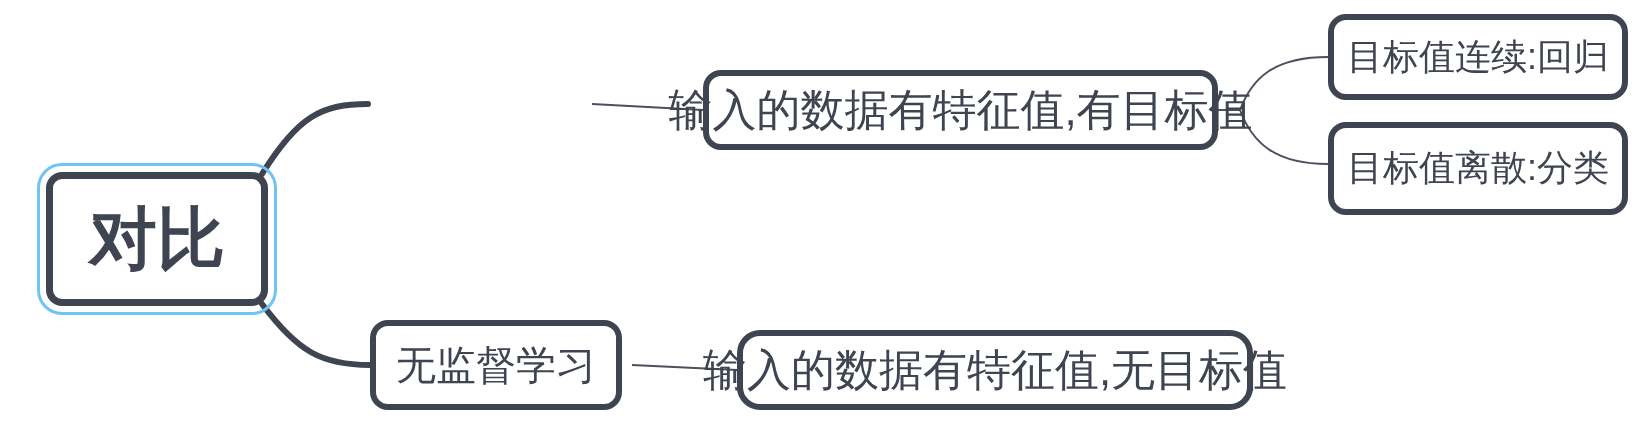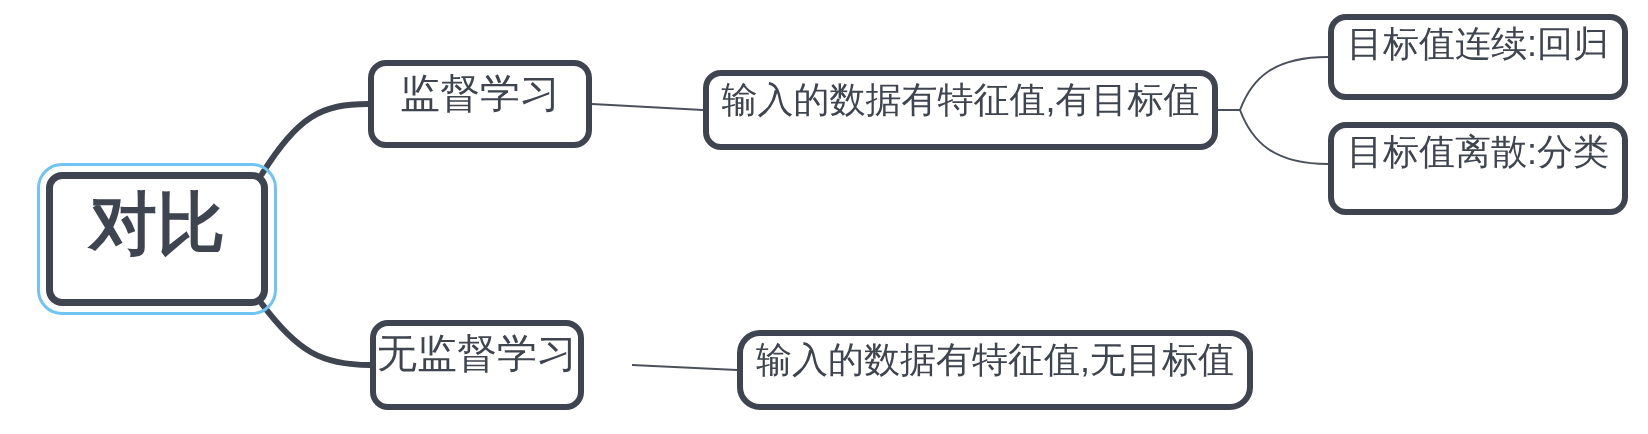--- a/index.html
+++ b/index.html
@@ -18,34 +18,34 @@
   }
   .edges{position:absolute;left:0;top:0;width:1648px;height:434px;}
   .edges path{fill:none;stroke:var(--ink);}
   .edges path.thick{stroke-width:6;stroke-linecap:round;}
   .edges path.thin{stroke:var(--thin);stroke-width:2;stroke-linecap:butt;}
   .node{
     position:absolute;box-sizing:border-box;
     background:#fff;
     border:6px solid var(--ink);
     border-radius:18px;
-    display:flex;align-items:flex-start;justify-content:center;
+    display:flex;align-items:center;justify-content:center;
     color:var(--ink);
     font-weight:500;
     white-space:nowrap;
     cursor:default;
   }
   .node.root{
     border-width:7px;border-radius:16px;
     font-size:68px;font-weight:600;
     outline:3px solid var(--sel);
     outline-offset:6px;
   }
   .node.topic{font-size:40px;}
-  .node.detail{font-size:36px;}
+  .node.detail{font-size:44px;}
   .node.leaf{font-size:36px;}
 </style>
 </head>
 <body>
 
 <div class="canvas">
 
   <svg class="edges" width="1648" height="434" viewBox="0 0 1648 434" aria-hidden="true">
     <path class="thick" d="M 262 174 C 298 116, 322 104, 368 104"></path>
     <path class="thick" d="M 262 304 C 298 352, 322 365, 370 365"></path>
@@ -53,37 +53,34 @@
     <path class="thin" d="M 1218 110 L 1240 110"></path>
     <path class="thin" d="M 1240 110 C 1252 78, 1274 57, 1328 57"></path>
     <path class="thin" d="M 1240 110 C 1252 142, 1274 164, 1328 164"></path>
     <path class="thin" d="M 632 365 L 737 370"></path>
   </svg>
 
   <div class="node root" style="left:46px;top:172px;width:222px;height:134px;">
     <span>对比</span>
   </div>
 
-  <div class="node topic" style="left:368px;top:60px;width:224px;height:88px;">
-    <span>监督学习</span>
-  </div>
 
   <div class="node detail" style="left:703px;top:70px;width:515px;height:80px;">
     <span>输入的数据有特征值,有目标值</span>
   </div>
 
   <div class="node leaf" style="left:1328px;top:14px;width:300px;height:86px;">
     <span>目标值连续:回归</span>
   </div>
 
   <div class="node leaf" style="left:1328px;top:122px;width:300px;height:93px;">
     <span>目标值离散:分类</span>
   </div>
 
-  <div class="node topic" style="left:370px;top:320px;width:214px;height:90px;">
+  <div class="node topic" style="left:370px;top:320px;width:252px;height:90px;">
     <span>无监督学习</span>
   </div>
 
   <div class="node detail" style="left:737px;top:330px;width:516px;height:80px;border-radius:23px;">
     <span>输入的数据有特征值,无目标值</span>
   </div>
 
 </div>
 
 </body></html>

